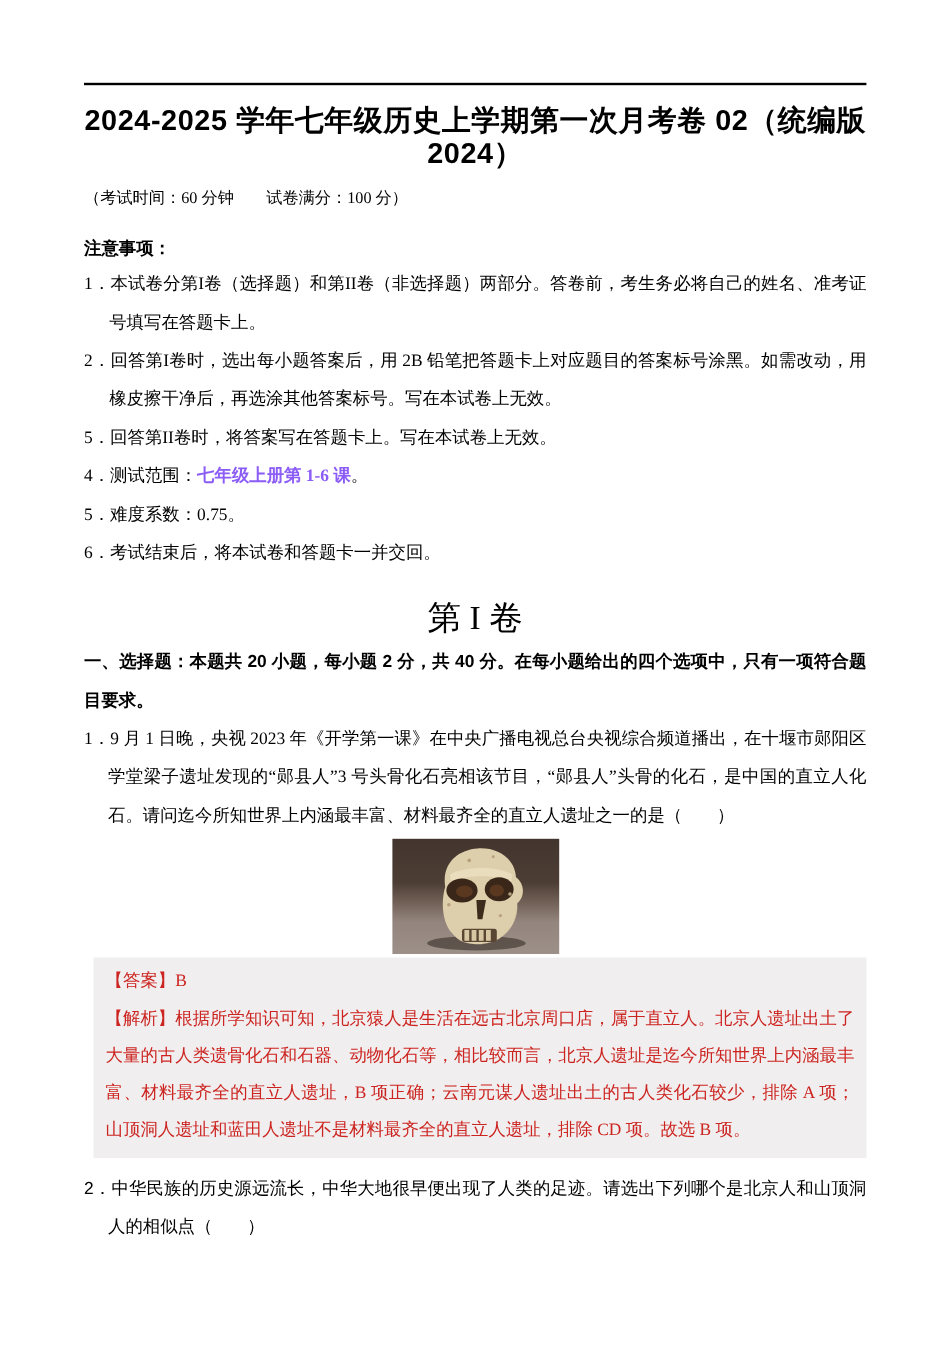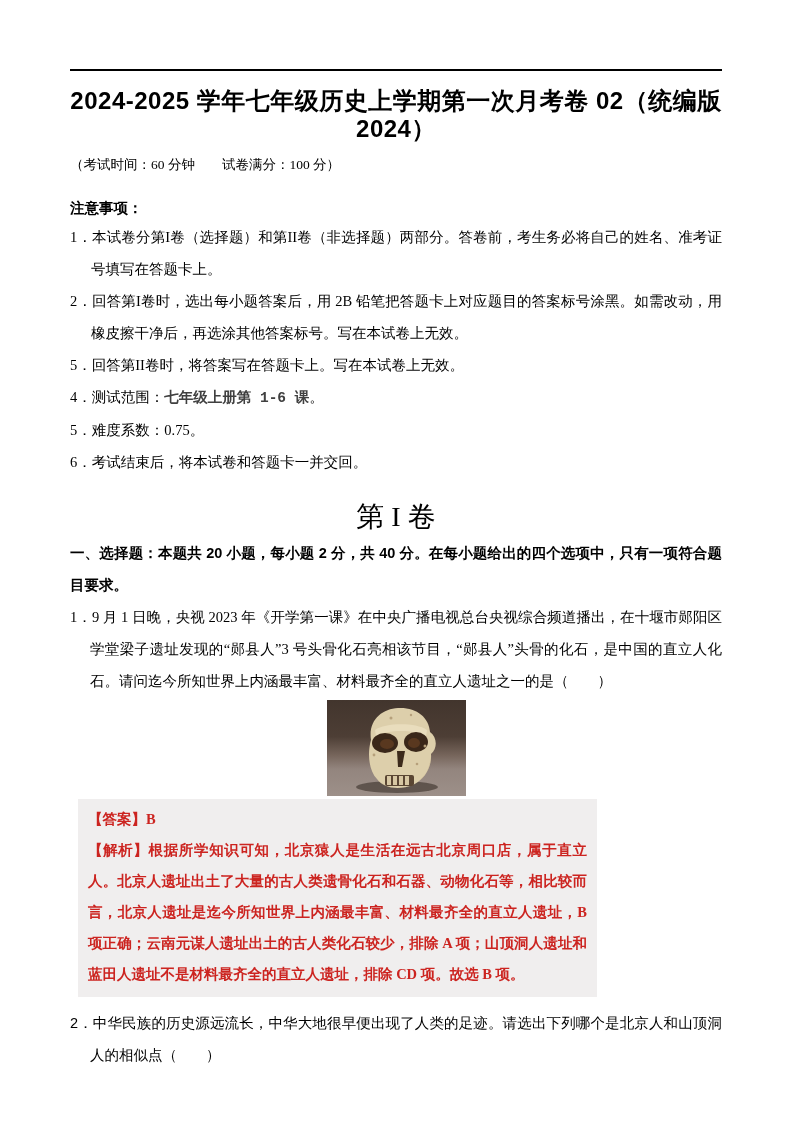--- a/index.html
+++ b/index.html
@@ -37,21 +37,21 @@
     font-size: 14.5px;
     line-height: 25px;
   }
   .note {
     font-size: 14.5px;
     line-height: 32px;
     text-align: justify;
     padding-left: 21px;
     text-indent: -21px;
   }
-  .red { color: #404040; font-family: Liberation Mono, monospace; }
+  .red { color: #8b5cf6; }
   .bold { font-weight: bold; }
 
   .volume {
     margin-top: 19px;
     text-align: center;
     font-weight: normal;
     font-size: 28px;
     line-height: 40px;
     font-family: "Liberation Serif", "DejaVu Serif", serif;
   }
@@ -85,25 +85,24 @@
     padding-left: 18px;
     display: grid;
     grid-template-columns: 261px auto;
     font-size: 14.5px;
     line-height: 30px;
   }
   .opt-label { margin-right: 4px; }
 
   .answer-block {
     margin: 3px 0 0 8px;
-    width: 519px;
+    width: 644px;
     background: #f0eeee;
     padding: 5px 10px 7px 10px;
     color: #cc2420;
-    font-weight: bold;
   }
   .answer-line { font-size: 14.5px; line-height: 31px; }
   .analysis { font-size: 14.5px; line-height: 31px; text-align: justify; }
 
   .question-2 { margin-top: 10px; }
 </style>
 </head>
 <body>
 
 <div class="page">

